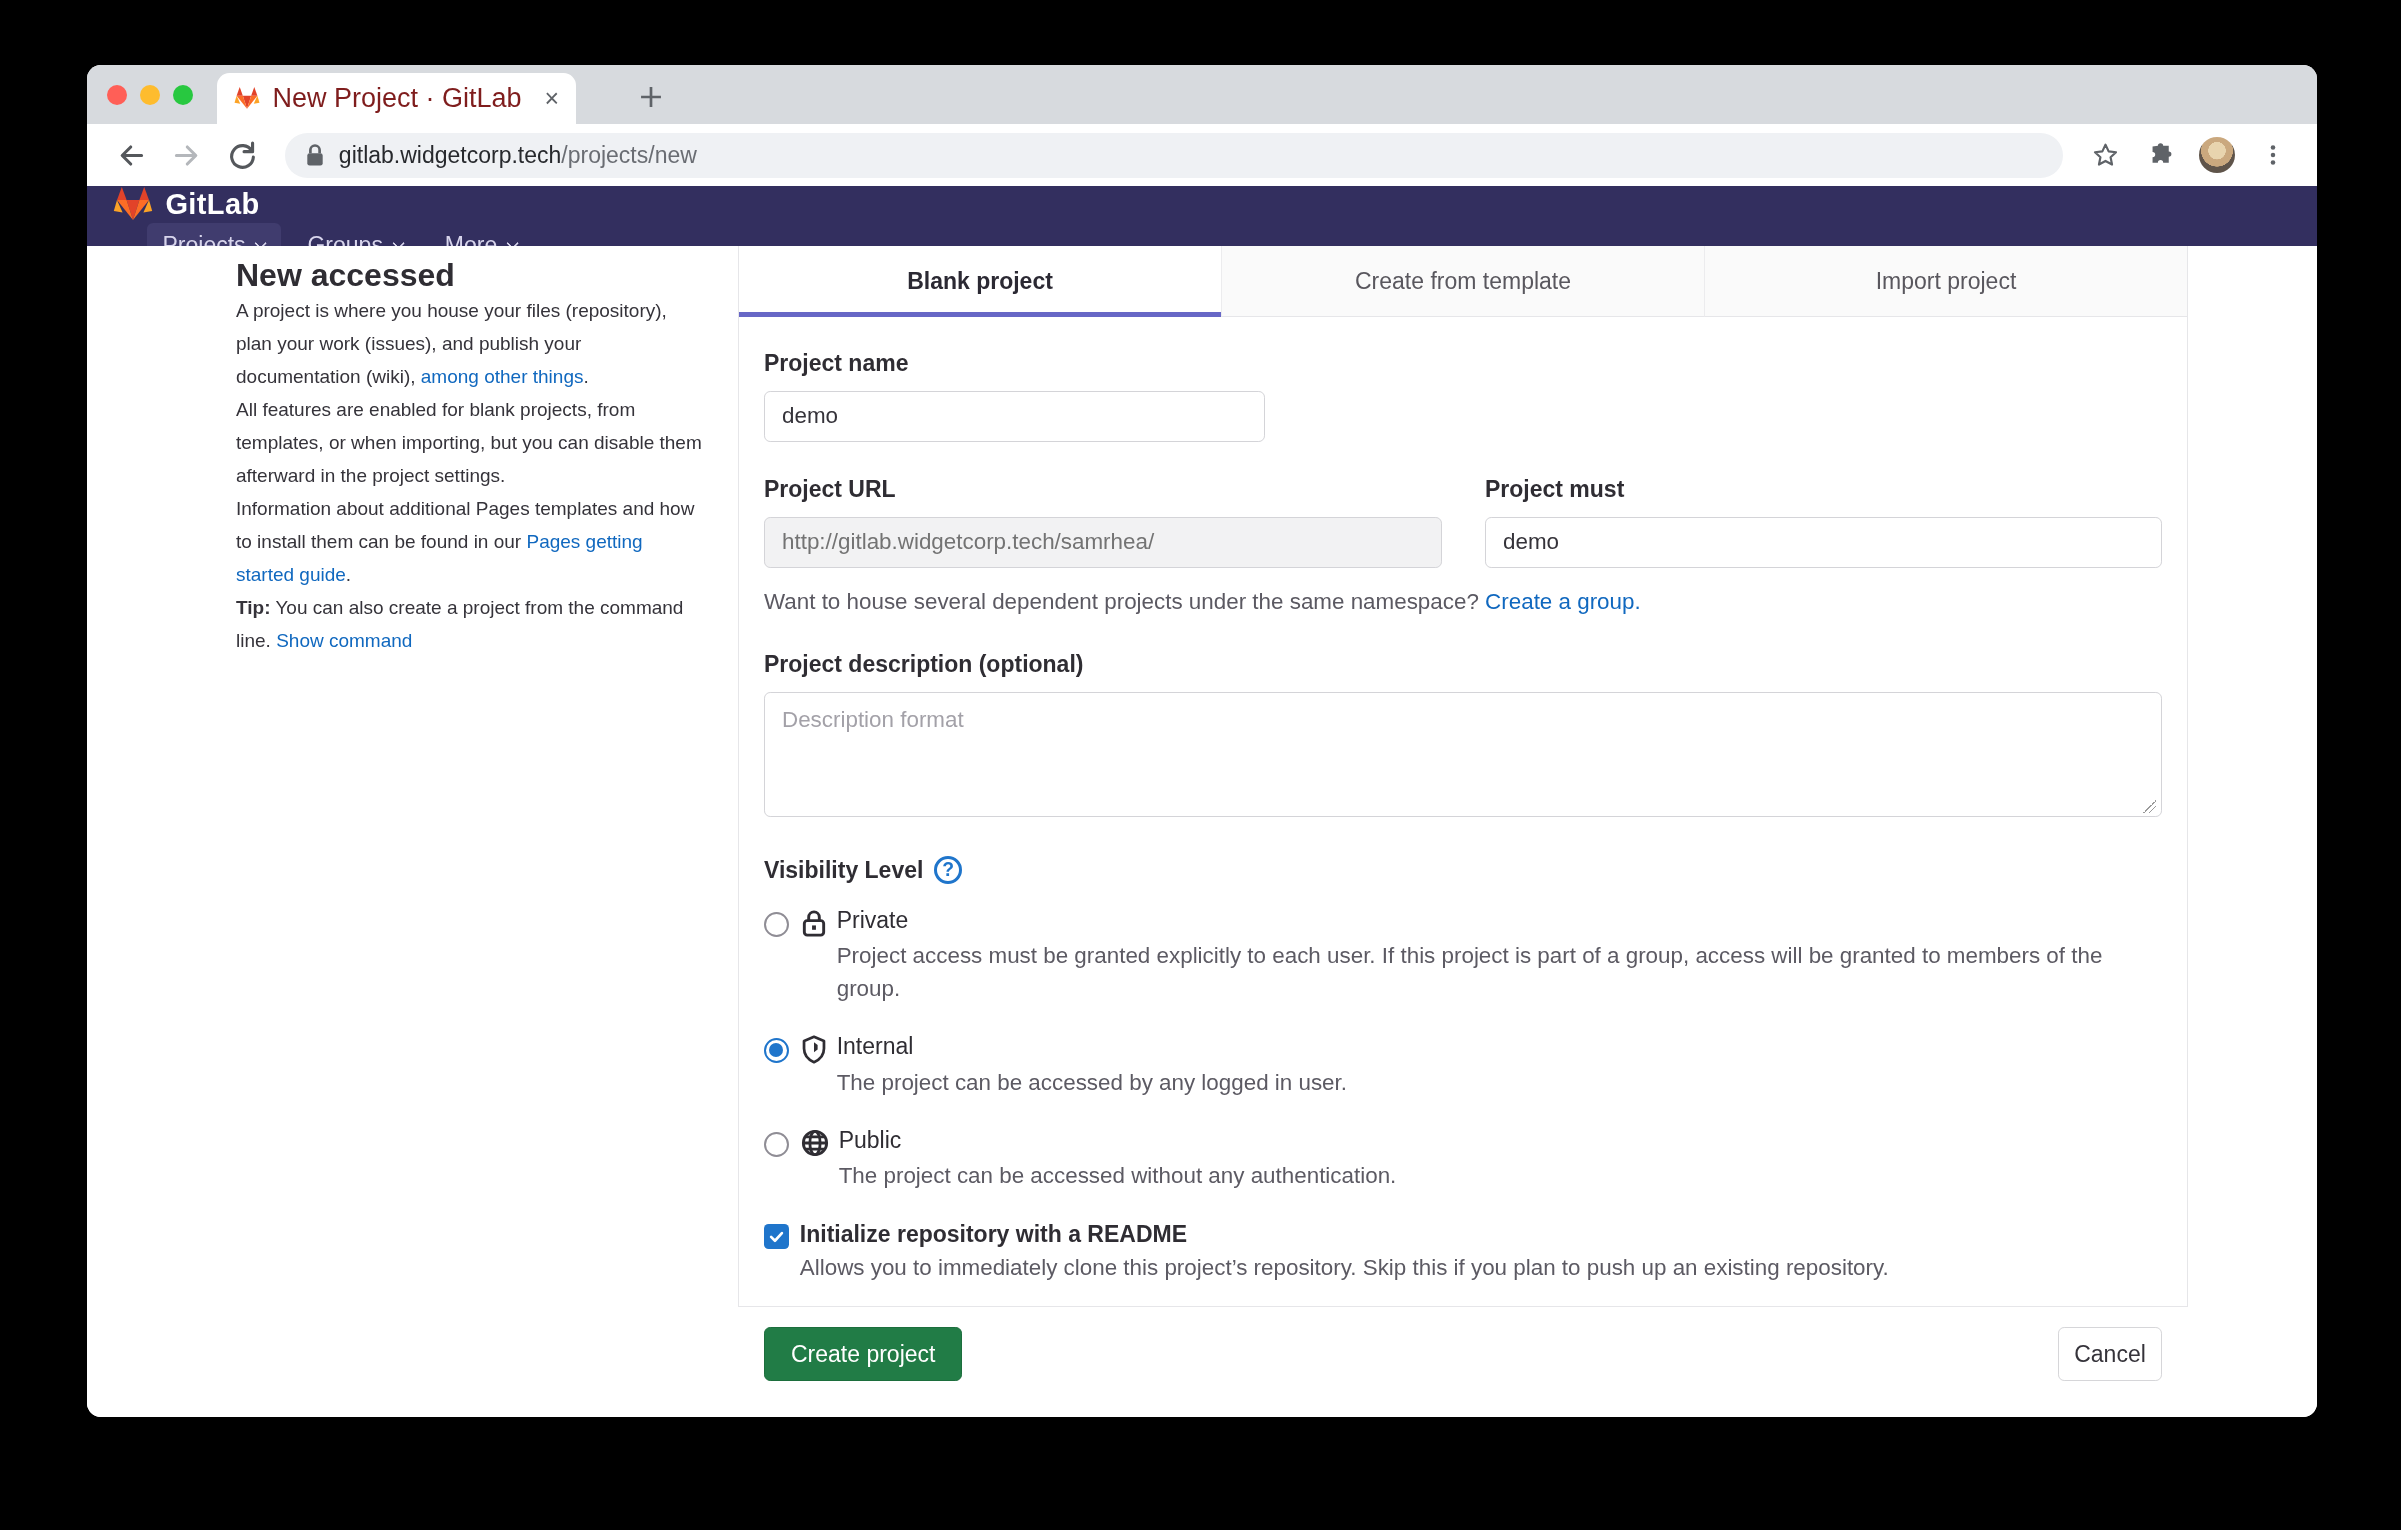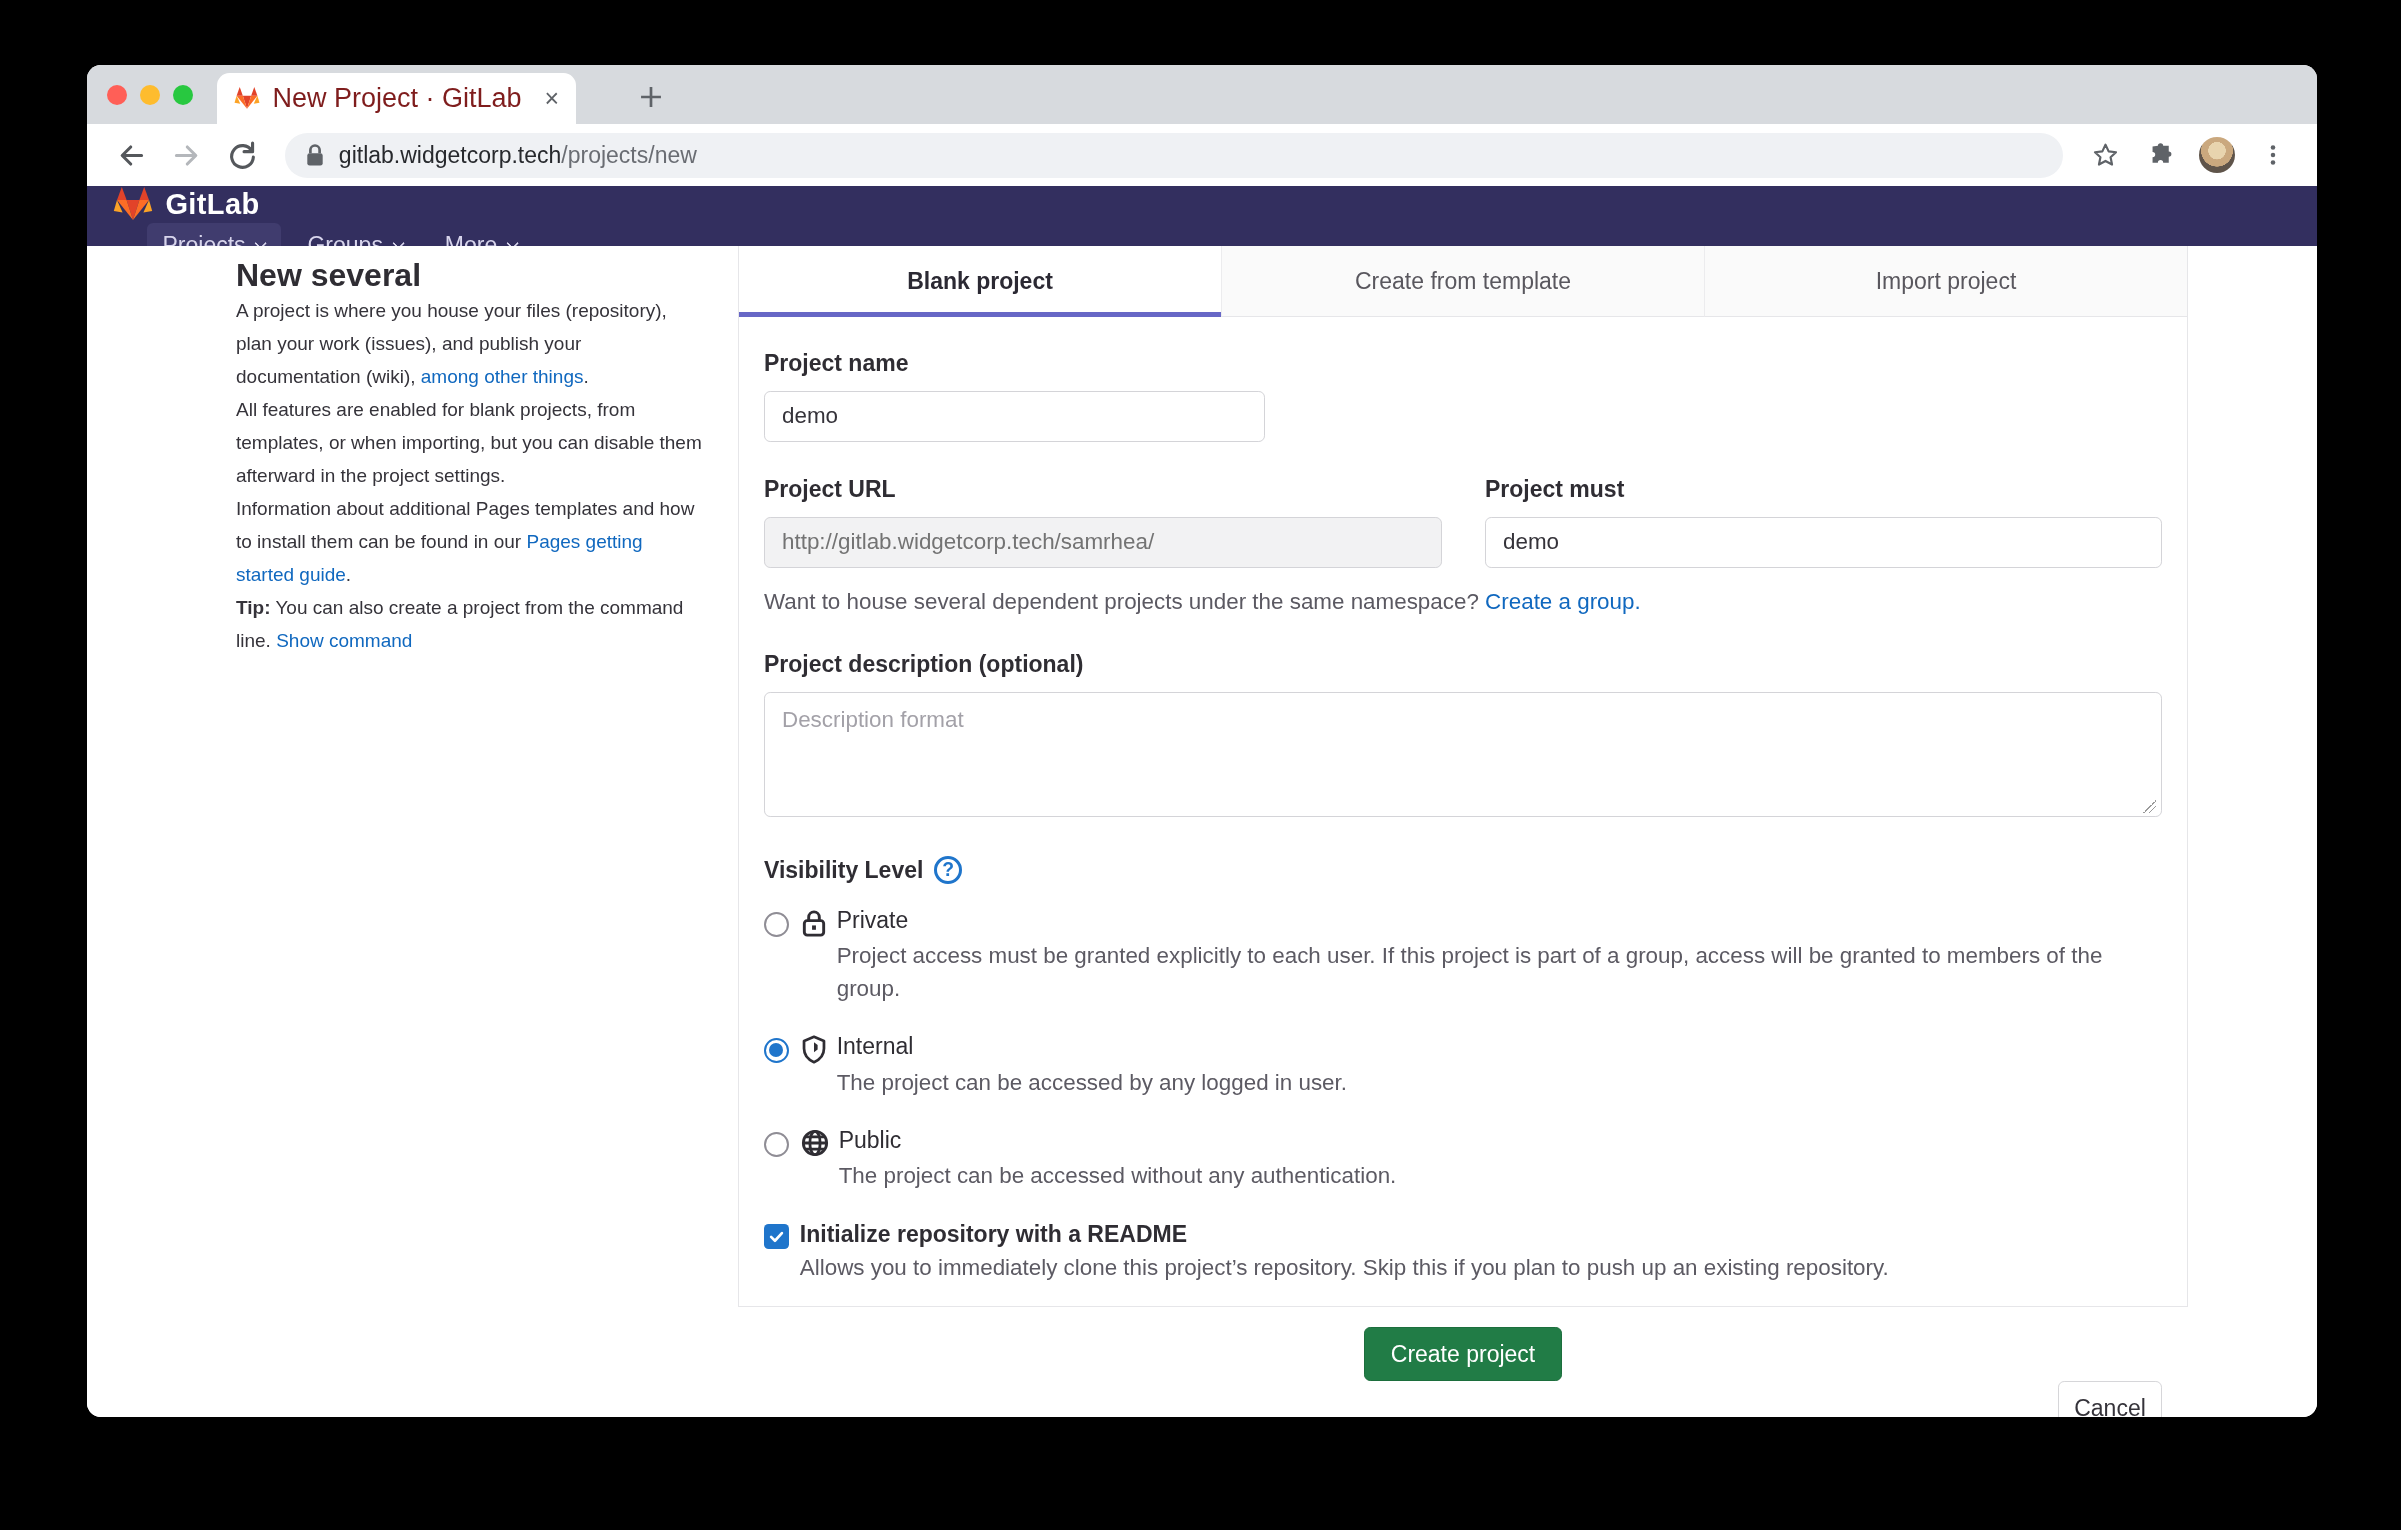--- a/index.html
+++ b/index.html
@@ -98,21 +98,21 @@
                       border-radius:50%; background:#1f75cb; }
   .opt-icon { margin:1.5px 9.3px 0 12.4px; flex:0 0 auto; }
   .opt-name { font-size:23px; color:#2f2d33; }
   .opt-desc { font-size:22.4px; color:#5c5a63; line-height:32.5px; margin-top:6.2px; max-width:1307px; }
   .chk-row { display:flex; align-items:flex-start; margin-top:10.8px; }
   .chk { width:25px; height:25px; border-radius:4.6px; background:#1f75cb; margin-top:3.1px; flex:0 0 auto;
          display:flex; align-items:center; justify-content:center; }
   .chk-body { margin-left:10.8px; }
   .chk-label { font-size:23px; font-weight:bold; color:#2f2d33; }
   .chk-desc { font-size:22.4px; color:#5c5a63; margin-top:7.7px; }
-  .btn-row { display:flex; align-items:center; margin-top:46px;flex-direction:column; }
+  .btn-row { display:flex; align-items:center; margin-top:46px; }
   .btn-create { height:54px; padding:0 26px; background:#217c46; border:1.5px solid #1c6e3d; border-radius:6.2px;
                 color:#fff; font-size:23px; font-family:inherit; }
   .btn-cancel { margin-left:auto; height:54px; width:104px; background:#fff; border:1.5px solid #d6d6d9;
                 border-radius:6.2px; color:#35333a; font-size:23px; font-family:inherit; }
 </style>
 </head>
 <body>
 
 <div class="window">
 
@@ -257,21 +257,21 @@
       <span class="gl-plus">
         <span class="gl-avatar"></span>
         <span class="chev"></span>
       </span>
     </div>
   </div>
 
   <div class="content">
 
     <div class="side">
-      <h1>New several</h1>
+      <h1>New accessed</h1>
       <p><span>A project is where you house your files (repository), plan your work (issues), and publish your documentation (wiki), </span><a href="#" class="link">among other things</a><span>.</span></p>
       <p>All features are enabled for blank projects, from templates, or when importing, but you can disable them afterward in the project settings.</p>
       <p><span>Information about additional Pages templates and how to install them can be found in our </span><a href="#" class="link">Pages getting started guide</a><span>.</span></p>
       <p><b>Tip:</b><span> You can also create a project from the command line. </span><a href="#" class="link">Show command</a></p>
     </div>
 
     <div class="panel">
       <div class="ptabs">
         <div class="ptab active">Blank project</div>
         <div class="ptab">Create from template</div>

